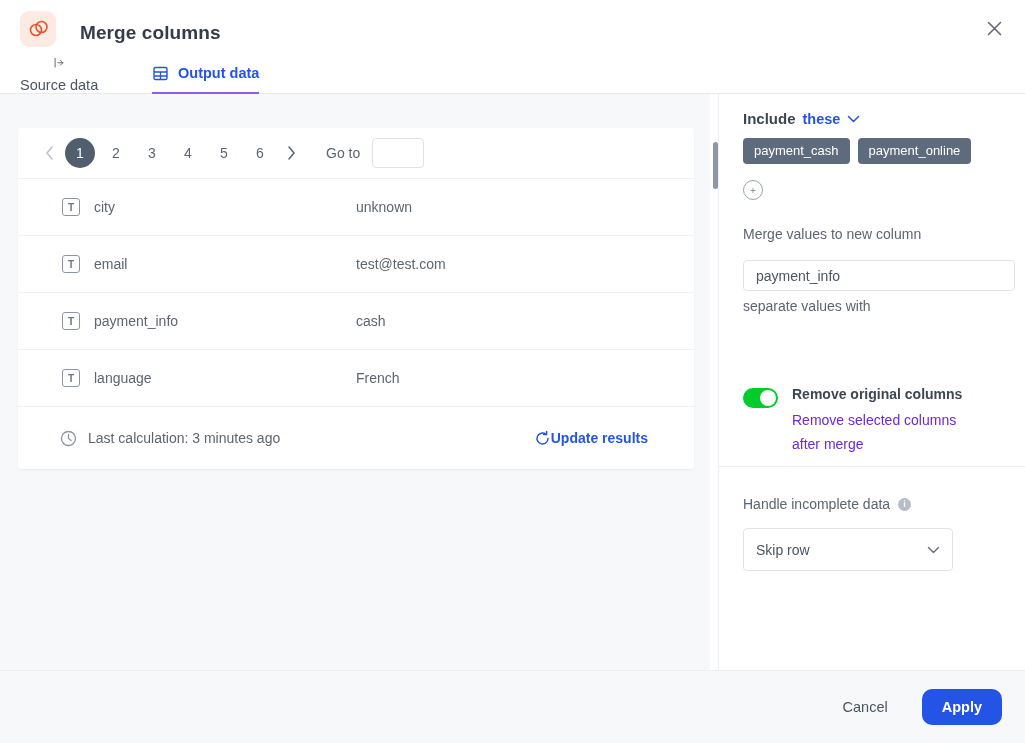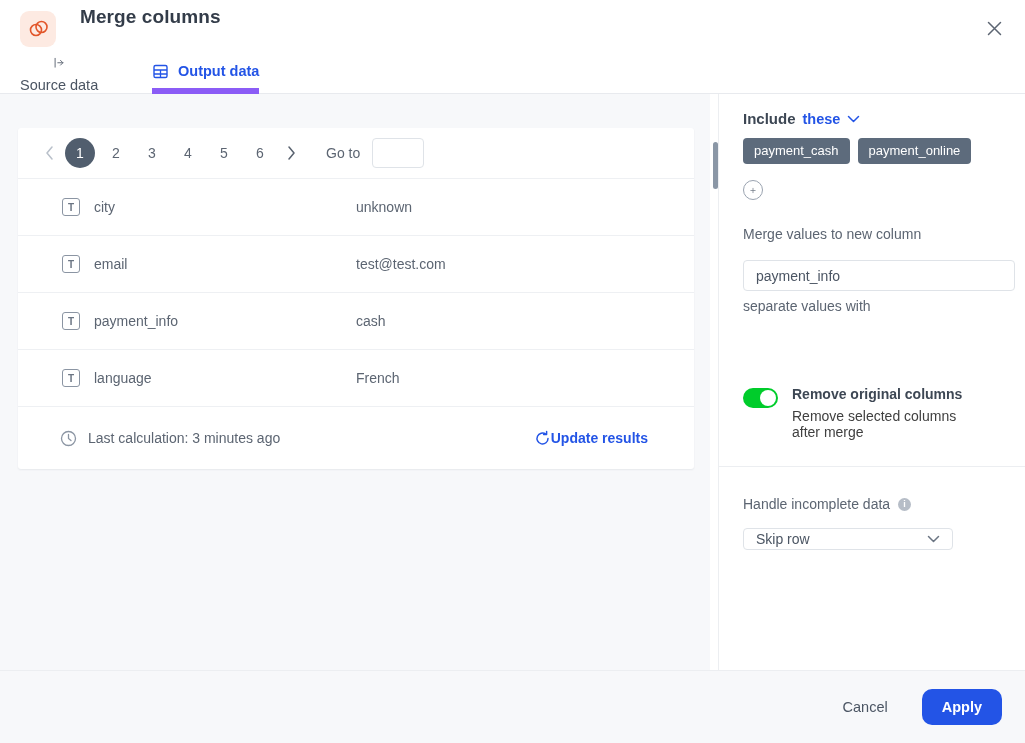--- a/index.html
+++ b/index.html
@@ -18,21 +18,21 @@
     position: absolute; left: 0; top: 0; width: 1025px; height: 57px;
     background: #ffffff;
   }
   .app-icon {
     position: absolute; left: 20px; top: 11px;
     width: 36px; height: 36px; border-radius: 9px;
     background: #fdeae2;
     display: flex; align-items: center; justify-content: center;
   }
   .modal-title {
-    position: absolute; left: 80px; top: 6px;
+    position: absolute; left: 80px; top: 22px;
     font-size: 19px; font-weight: bold; color: #333c49;
     letter-spacing: .1px;
   }
   .close-btn {
     position: absolute; right: 16px; top: 13px;
     width: 30px; height: 30px; border-radius: 4px;
     display: flex; align-items: center; justify-content: center;
     cursor: pointer; background: transparent; border: none;
   }
 
@@ -40,21 +40,21 @@
   .tabs {
     position: absolute; left: 0; top: 57px; width: 1025px; height: 37px;
     background: #ffffff; border-bottom: 1px solid #e8eaee;
   }
   .tab {
     position: absolute; top: 0; height: 37px;
     display: flex; align-items: center; gap: 9px;
     font-size: 14.5px; cursor: pointer; padding-bottom: 2px;
   }
   .tab-source { left: 20px; color: #4b5563; flex-direction: column; }
-  .tab-output { left: 152px; color: #2354e6; font-weight: bold; border-bottom: 6px solid #8b5cf6; }
+  .tab-output { left: 152px; color: #2354e6; font-weight: bold; border-bottom: 2px solid #8b5cf6; }
   .tab-label { line-height: 1; }
 
   
   .left-pane {
     position: absolute; left: 0; top: 94px; width: 710px; height: 576px;
     background: #f7f8fa; overflow: hidden;
   }
   .right-pane {
     position: absolute; left: 718px; top: 94px; width: 307px; height: 576px;
     background: #ffffff; border-left: 1px solid #eceef1;
@@ -152,34 +152,34 @@
   .toggle-block { top: 292px; display: flex; gap: 14px; }
   .switch {
     width: 35px; height: 20px; border-radius: 11px; background: #00cc2b;
     position: relative; cursor: pointer; flex: none; margin-top: 2px;
   }
   .switch .knob {
     position: absolute; right: 2px; top: 2px; width: 16px; height: 16px;
     border-radius: 50%; background: #ffffff;
   }
   .toggle-title { font-size: 14px; font-weight: bold; color: #3d4754; }
-  .toggle-desc { font-size: 14px; color: #404040; margin-top: 6px; line-height: 16px; width: 195px; }
+  .toggle-desc { font-size: 14px; color: #6d28d9; margin-top: 6px; line-height: 24px; width: 195px; }
 
   .divider {
     position: absolute; left: 0; top: 372px; width: 307px; height: 1px; background: #eceef1;
   }
 
   .lbl-handle { top: 402px; display: flex; align-items: center; gap: 8px; }
   .info-icon {
     width: 13px; height: 13px; border-radius: 50%; background: #b6bdc7;
     color: #ffffff; font-size: 9px; font-weight: bold;
     display: flex; align-items: center; justify-content: center; cursor: pointer;
   }
   .select-box {
-    top: 434px; width: 210px; height: 22px; border: 1px solid #dfe3e8; border-radius: 4px;
+    top: 434px; width: 210px; height: 43px; border: 1px solid #dfe3e8; border-radius: 4px;
     background: #ffffff; display: flex; align-items: center; justify-content: space-between;
     padding: 0 12px; cursor: pointer;
   }
   .select-value { font-size: 14px; color: #4b5563; }
 
   
   .bottom-bar {
     position: absolute; left: 0; top: 670px; width: 1025px; height: 73px;
     background: #f7f8fa; border-top: 1px solid #eceef1;
     display: flex; align-items: center; justify-content: flex-end;

